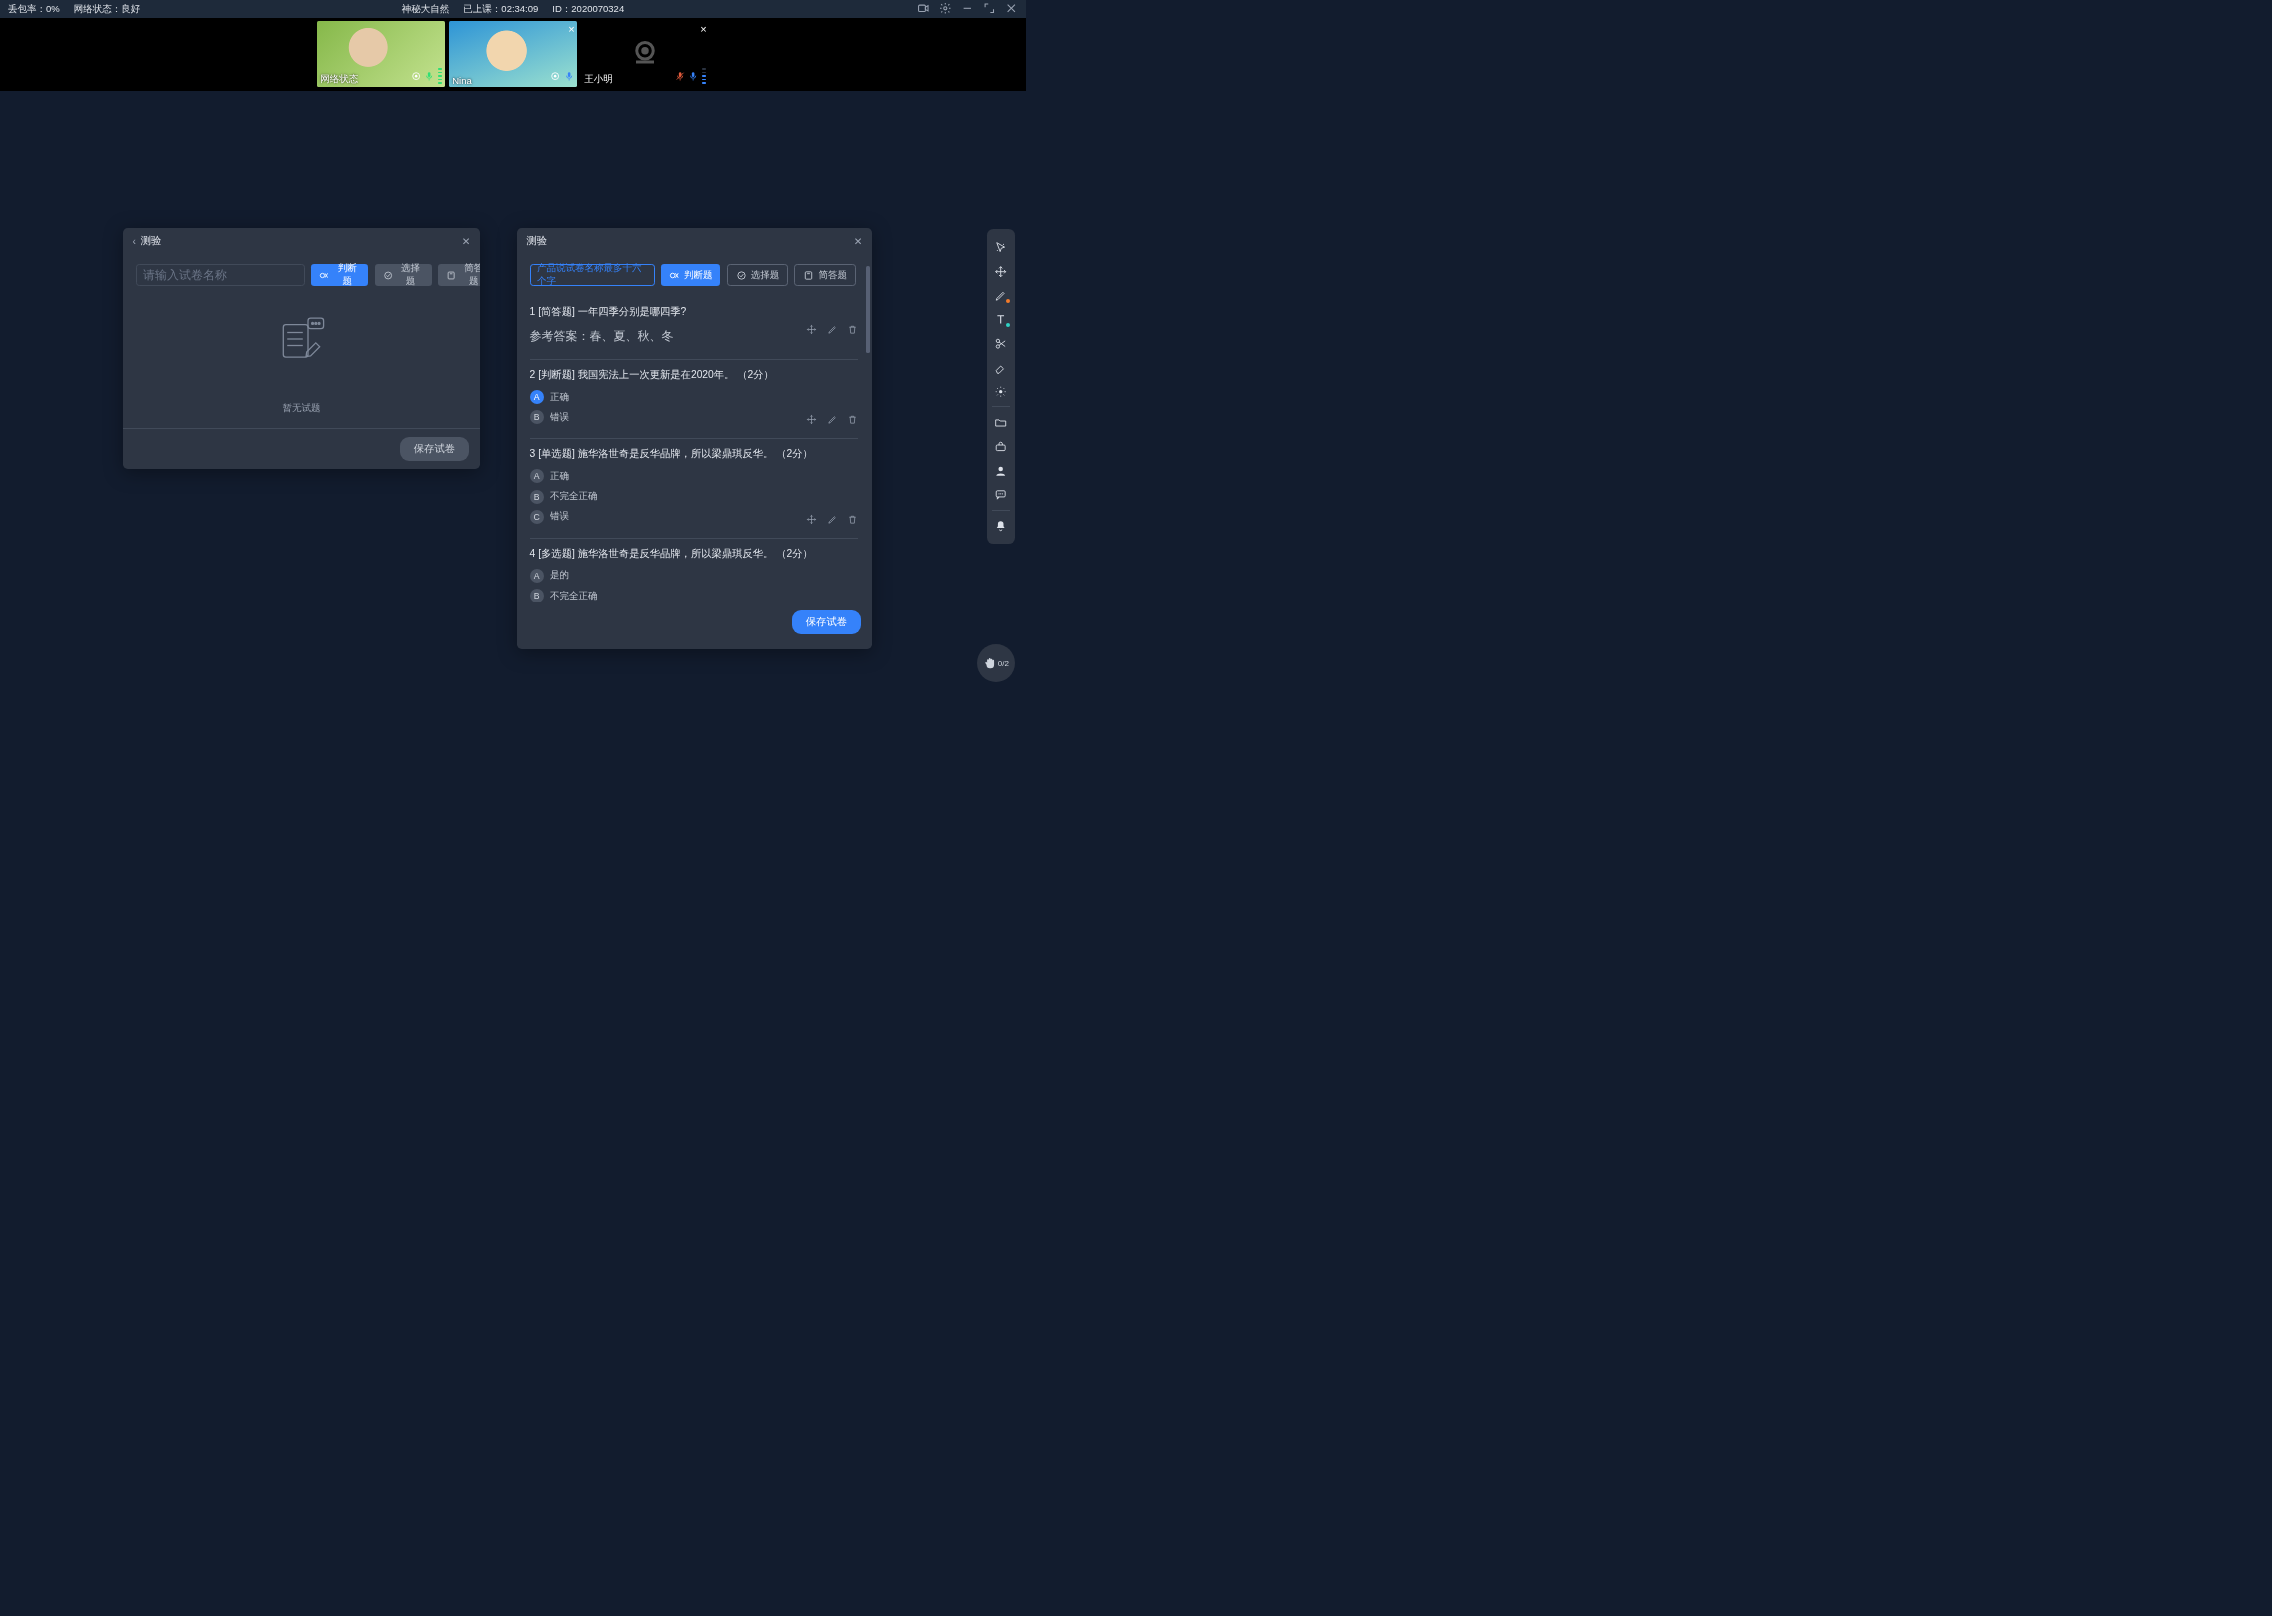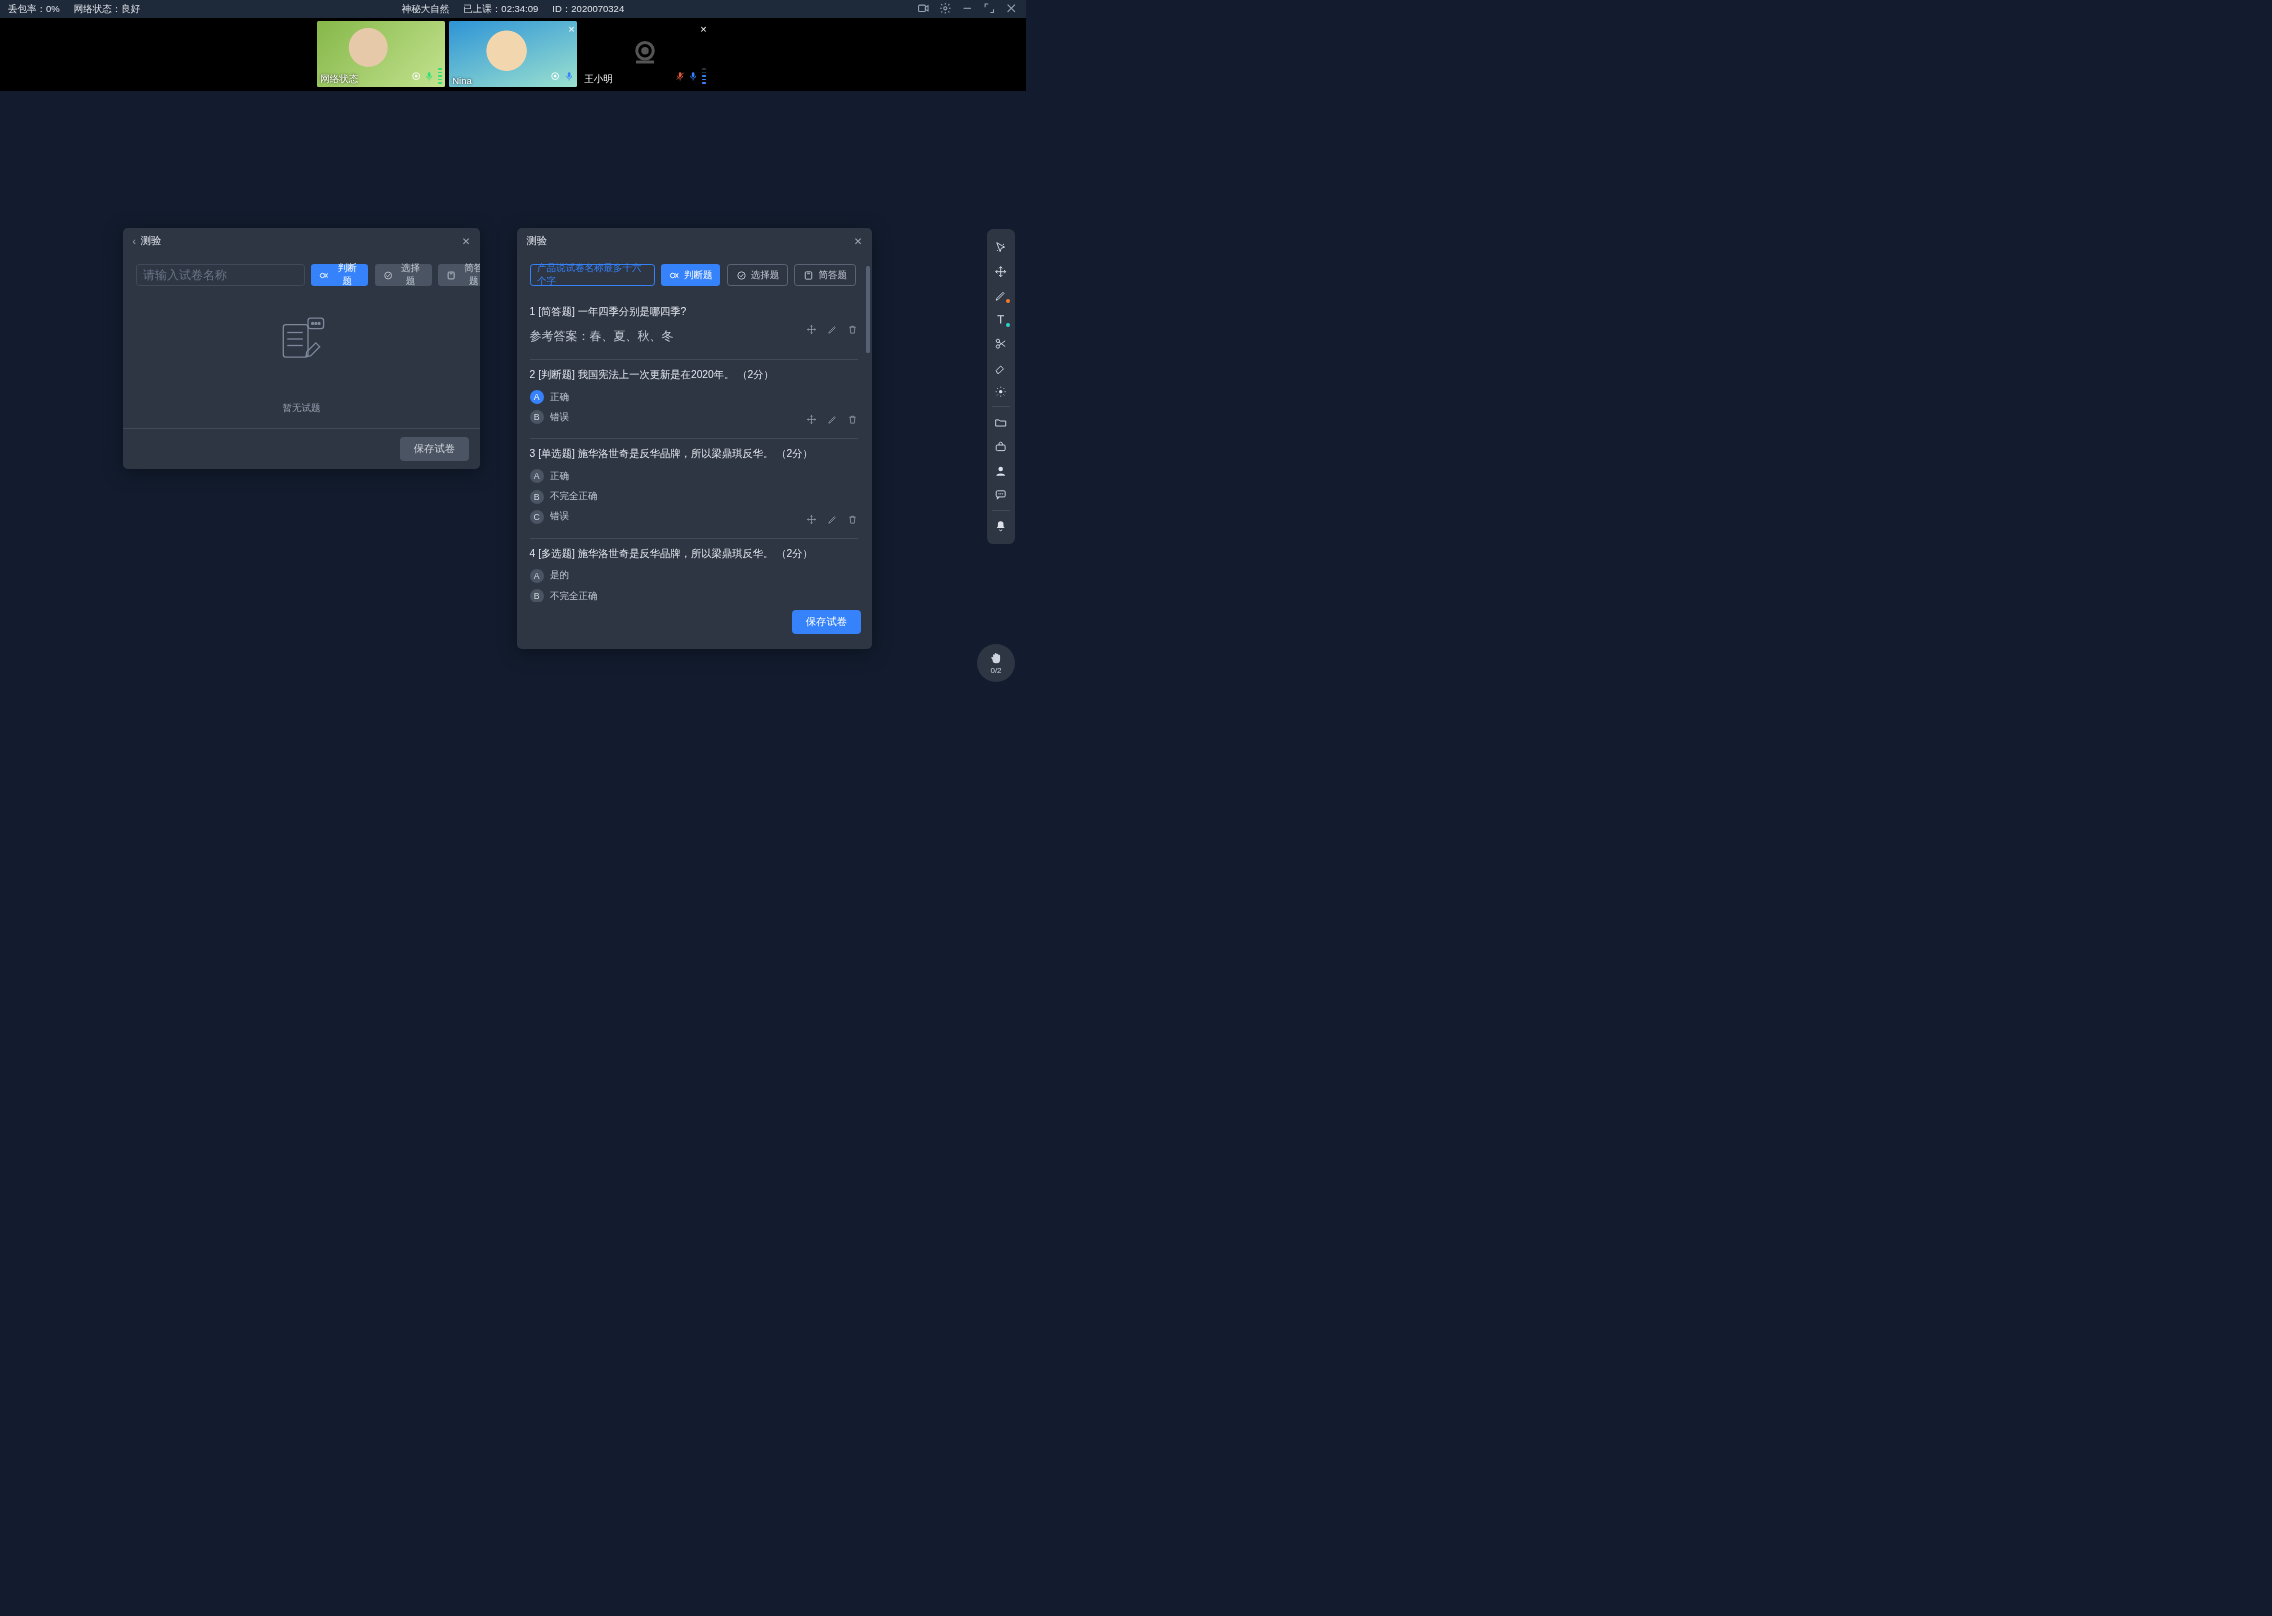--- a/index.html
+++ b/index.html
@@ -71,21 +71,21 @@
   .text-input::placeholder { color:#6a7486;}
   .text-input.filled { border-color: var(--blue); color: var(--blue);}
   .qbtn {
     height:22px; padding:0 8px; min-width:57px; border:none; border-radius:3.2px;
     font-size:9.5px; color:#c3c9d3; background:var(--btn-neutral); display:flex;
     align-items:center; justify-content:center; gap:4px; cursor:pointer;
   }
   .qbtn.primary { background:var(--blue); color:#fff;}
   .qbtn.outline { background:transparent; border:0.8px solid #5b6474; }
   .qbtn svg { width:11px; height:11px;}
-  .save-btn { height:24px; padding:0 14px; border:none; border-radius:4px; font-size:10.3px; cursor:pointer;}
+  .save-btn { height:24px; padding:0 14px; border:none; border-radius:9px; font-size:10.3px; cursor:pointer;}
   .save-btn.neutral { background:var(--btn-neutral); color:#d0d5dd;}
   .save-btn.primary { background:var(--blue); color:#fff;}
 
   
   .empty-state { display:flex; flex-direction:column; align-items:center; padding:16px 0 6.3px; gap:24px;}
   .empty-state svg { width:65px; height:65px; fill:none; stroke:#7e8899; stroke-width:2;}
   .empty-state .label { color:var(--text-muted); font-size:9.5px;}
 
   
   .qlist { font-size:10.3px; display:flex; flex-direction:column;}
@@ -114,21 +114,21 @@
   }
   .tool { width:28px; height:24px; display:flex; align-items:center; justify-content:center; position:relative; cursor:pointer;}
   .tool svg { width:13.4px; height:13.4px; fill:#dde2ea;}
   .tool.active svg, .tool .dot { }
   .tool .dot { position:absolute; right:4.7px; bottom:4px; width:4.7px; height:4.7px; border-radius:50%;}
   .tool-sep { width:17.4px; height:0.8px; background:#414a59; margin:3.2px 0;}
 
   
   .hand-badge {
     position:absolute; right:11px; bottom:47px; width:38px; height:38px; border-radius:50%;
-    background:var(--bg-panel); display:flex; flex-direction:column; align-items:center; justify-content:center;
+    background:var(--bg-panel); display:flex; flex-direction:row; align-items:center; justify-content:center;
     color:#cfd5de; font-size:8px; gap:0.8px;
   }
   .hand-badge svg { width:14px; height:14px; fill:#cfd5de;}
 
   
   .panel-right .panel-body { position:relative; padding-right:14px; max-height:347px; overflow:hidden;}
 </style>
 </head>
 <body>
 

